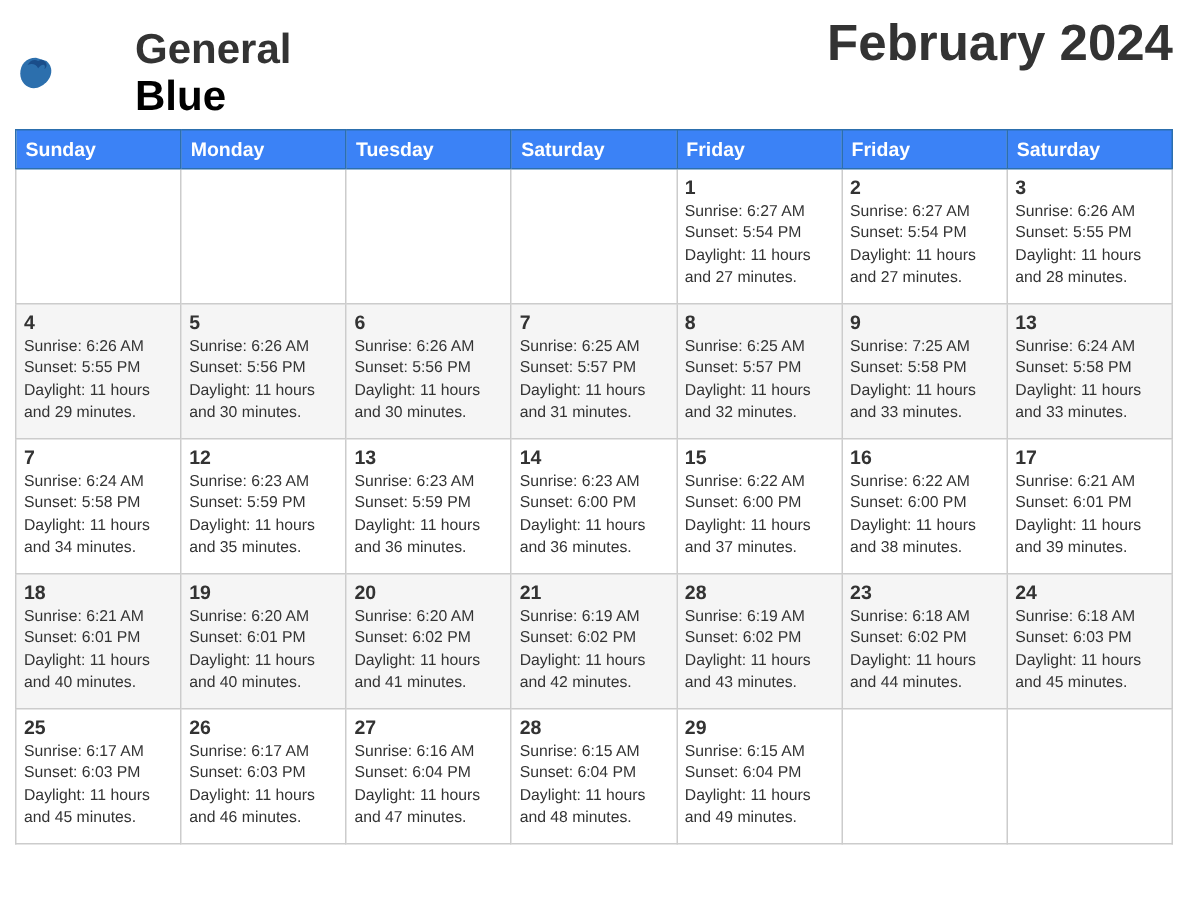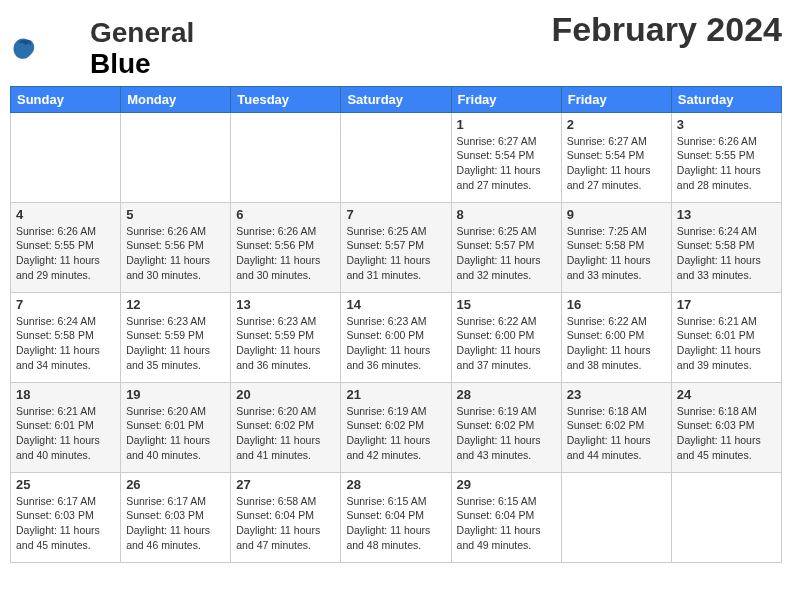--- a/index.html
+++ b/index.html
@@ -310,21 +310,21 @@
         </td>
         <td>
           <span class="day-number">26</span>
           <div class="day-info">Sunrise: 6:17 AM
 Sunset: 6:03 PM
 Daylight: 11 hours
 and 46 minutes.</div>
         </td>
         <td>
           <span class="day-number">27</span>
-          <div class="day-info">Sunrise: 6:58 AM
+          <div class="day-info">Sunrise: 6:16 AM
 Sunset: 6:04 PM
 Daylight: 11 hours
 and 47 minutes.</div>
         </td>
         <td>
           <span class="day-number">28</span>
           <div class="day-info">Sunrise: 6:15 AM
 Sunset: 6:04 PM
 Daylight: 11 hours
 and 48 minutes.</div>

